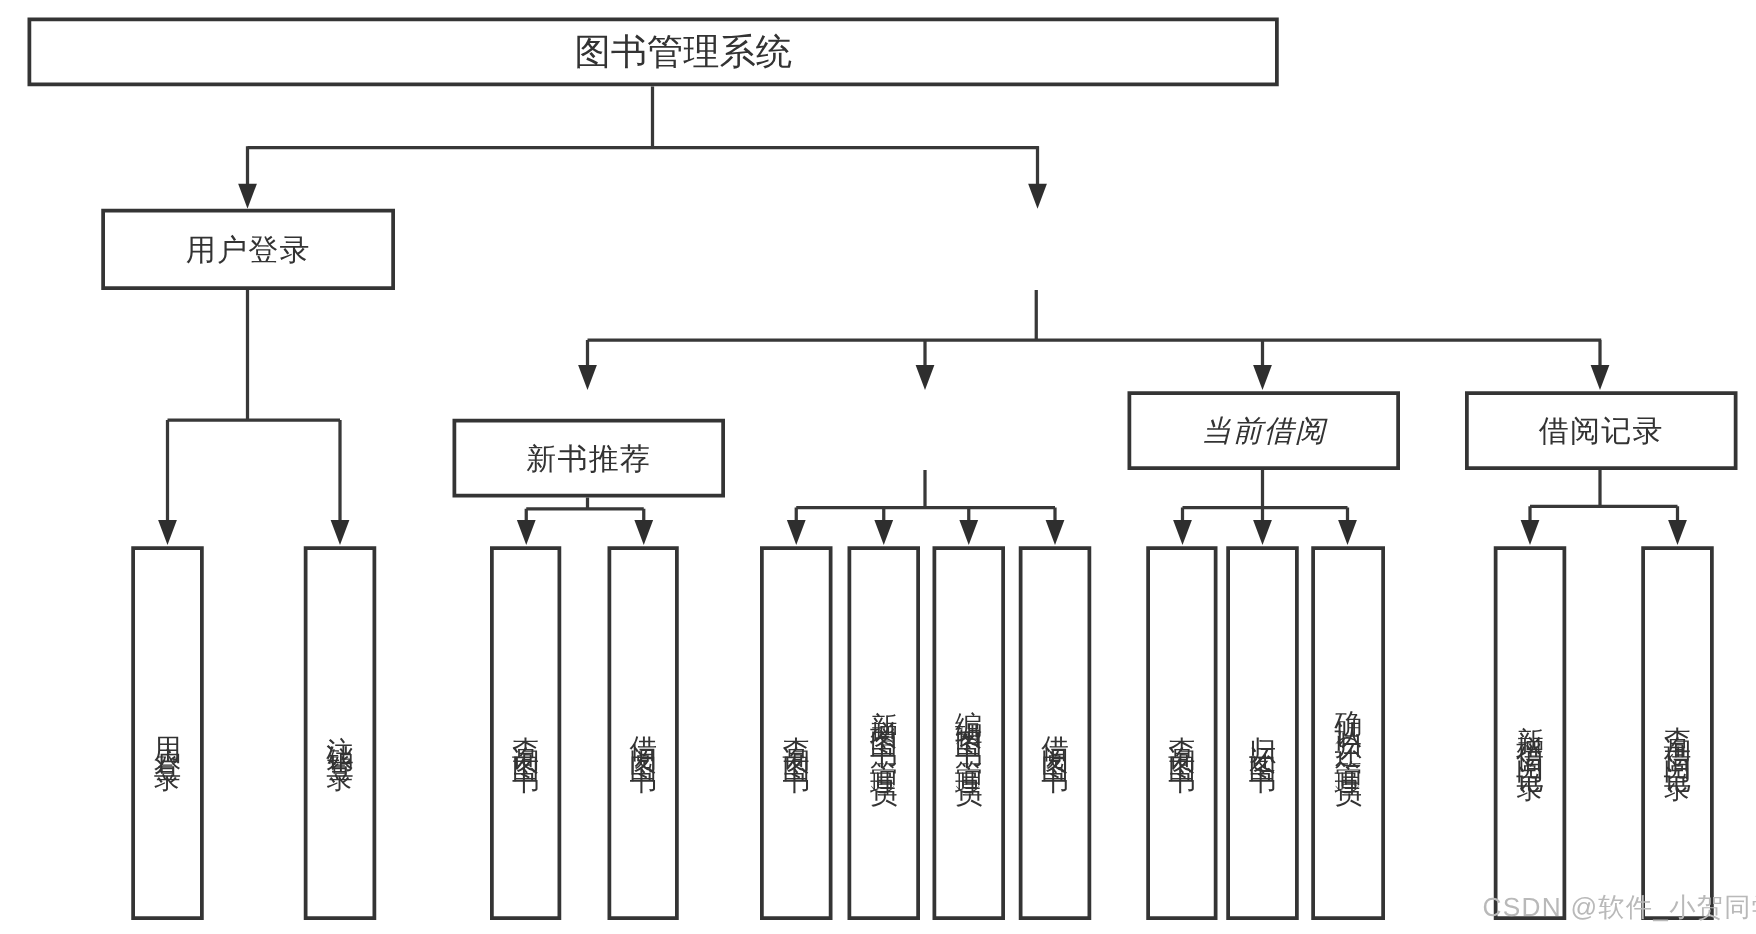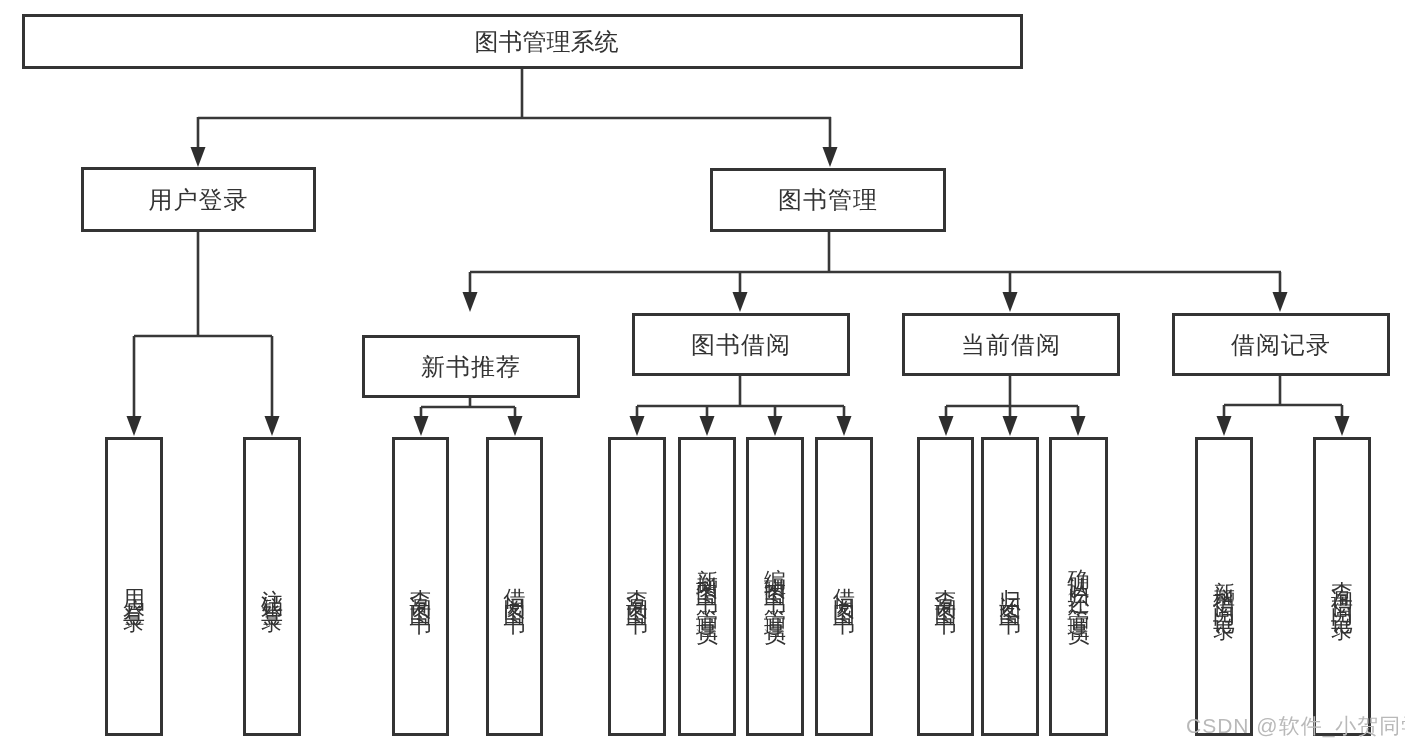--- a/index.html
+++ b/index.html
@@ -31,21 +31,21 @@
     box-sizing: border-box;
     border: 3px solid #343434;
     background: #ffffff;
     display: flex;
     align-items: center;
     justify-content: center;
     color: #333333;
     text-align: center;
   }
   .hnode { font-size: 24px; letter-spacing: 1px; }
-  .root  { font-size: 24px; padding-left: 48px; }
+  .root  { font-size: 29px; padding-left: 48px; }
   .vnode { font-size: 22px; }
   .vnode .vtext {
     writing-mode: vertical-rl;
     text-orientation: mixed;
     letter-spacing: 8px;
     line-height: 1.1;
     white-space: nowrap;
   }
   #watermark {
     position: absolute;
@@ -95,25 +95,23 @@
     <path class="arrow" d="M1070.5,416 L1085.5,416 L1078,436 Z"></path>
 
     <path class="line" d="M1280,376 V405 M1224,405 H1342 M1224,405 V421 M1342,405 V421"></path>
     <path class="arrow" d="M1216.5,416 L1231.5,416 L1224,436 Z"></path>
     <path class="arrow" d="M1334.5,416 L1349.5,416 L1342,436 Z"></path>
   </svg>
 
   <div class="node root" style="left:22px; top:14px; width:1001px; height:55px;">图书管理系统</div>
 
   <div class="node hnode" style="left:81px; top:167px; width:235px; height:65px;">用户登录</div>
-  <div class="node hnode" style="left:710px; top:168px; width:236px; height:64px;">图书管理</div>
 
   <div class="node hnode" style="left:362px; top:313px; width:218px; height:63px;margin-top:22px;">新书推荐</div>
-  <div class="node hnode" style="left:632px; top:313px; width:218px; height:63px;">图书借阅</div>
-  <div class="node hnode" style="left:902px; top:313px; width:218px; height:63px;">当前借阅</div>
+  <div class="node hnode" style="left:902px; top:313px; width:218px; height:63px;font-style:italic;">当前借阅</div>
   <div class="node hnode" style="left:1172px; top:313px; width:218px; height:63px;">借阅记录</div>
 
   <div class="node vnode" style="left:105px; top:437px; width:58px; height:299px;">
     <span class="vtext">用户登录</span>
   </div>
   <div class="node vnode" style="left:243px; top:437px; width:58px; height:299px;">
     <span class="vtext">注销登录</span>
   </div>
 
   <div class="node vnode" style="left:392px; top:437px; width:57px; height:299px;">

